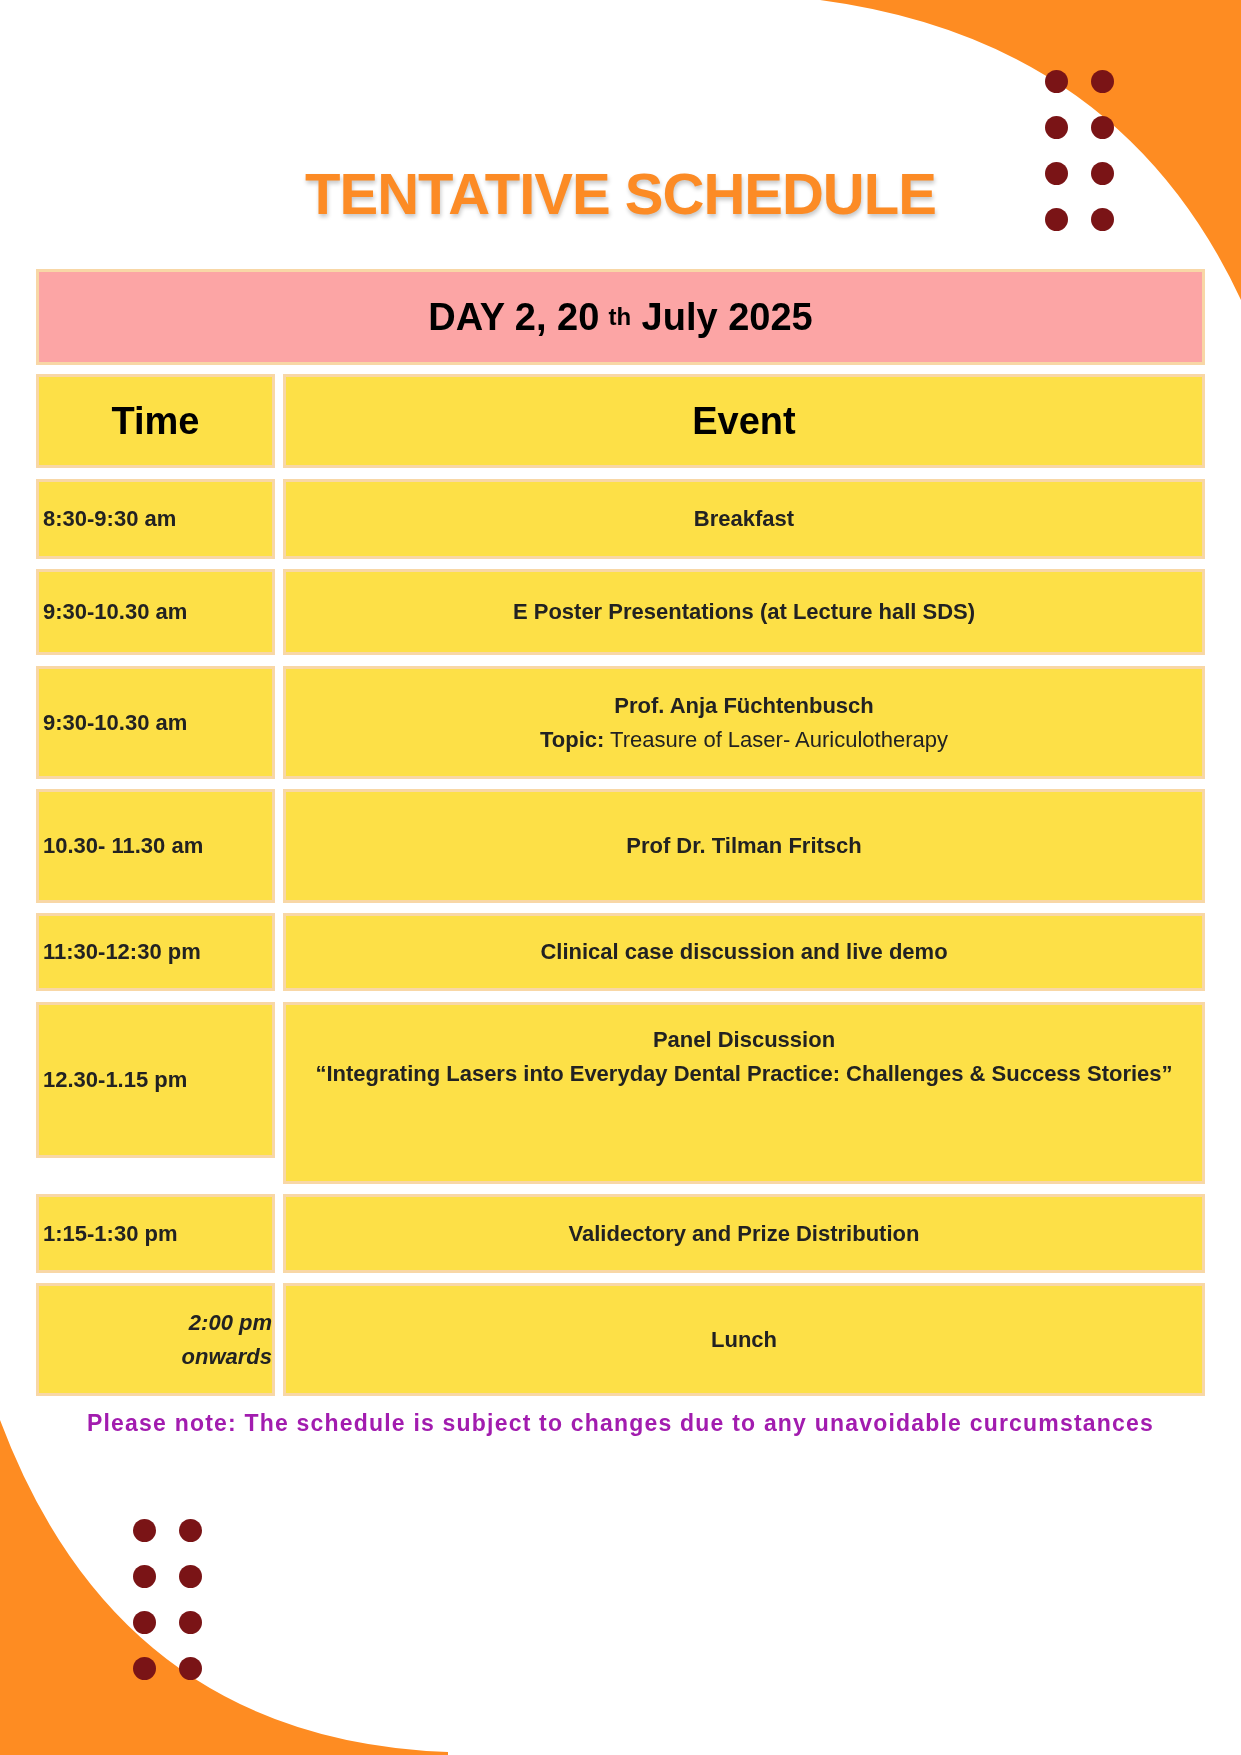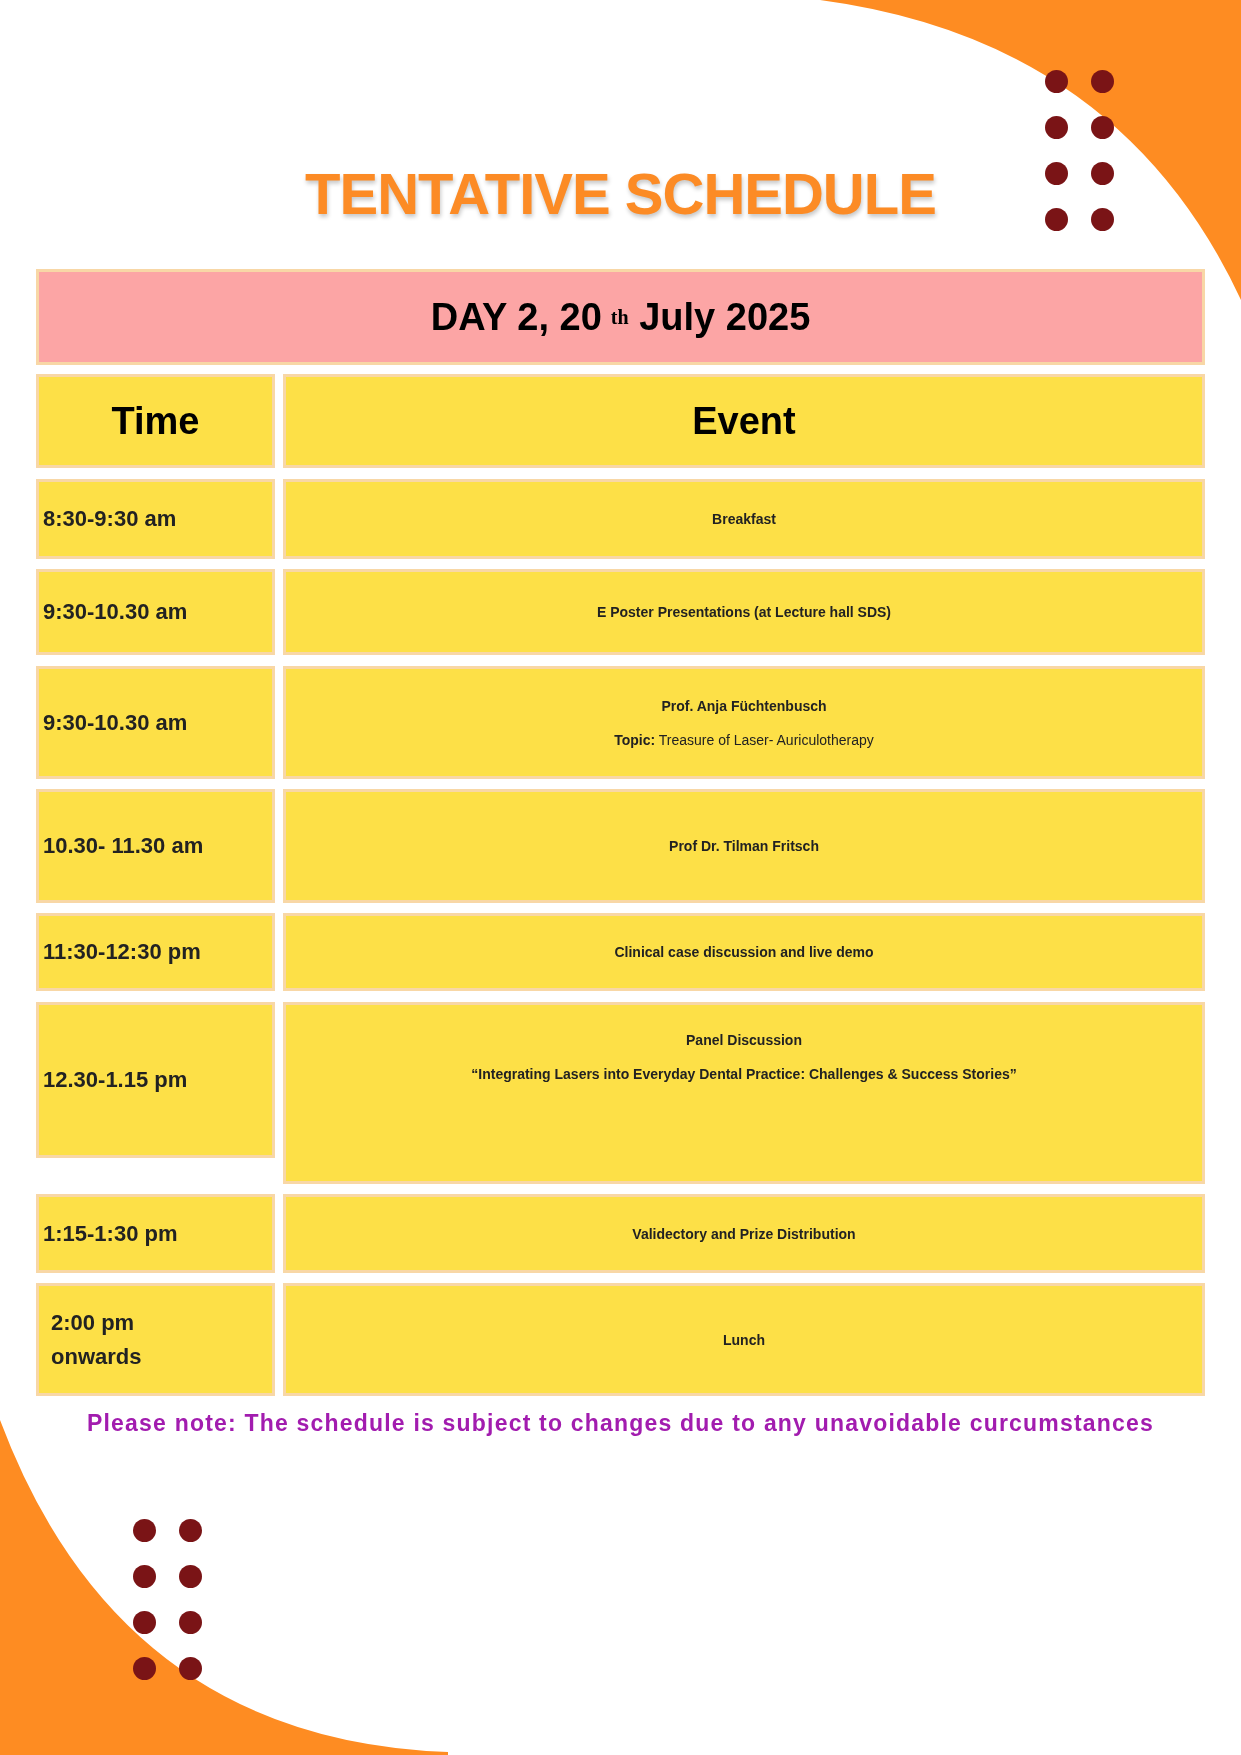--- a/index.html
+++ b/index.html
@@ -22,26 +22,26 @@
     }
     .box {
       position: absolute; box-sizing: border-box;
       border: 3px solid #f8d7a6; background: #fde047;
       display: flex; flex-direction: column; justify-content: center;
     }
     .dayband {
       left: 36px; width: 1169px; top: 269px; height: 96px;
       align-items: center; font-size: 38px; font-weight: bold; color: #000;
     }
-    .dayband sup { font-size: 20px; vertical-align: 16px; margin-left: 9px; font-family: Liberation Serif, serif; }
+    .dayband sup { font-size: 24px; vertical-align: 16px; margin-left: 9px; }
     .hdr { font-size: 38px; font-weight: bold; color: #000; align-items: center; }
     .tcell { left: 36px; width: 239px; padding-left: 4px; font-weight: bold; font-size: 22px; }
-    .tcell.center { padding-left: 12px; align-items: flex-start; text-align: center; line-height: 34px; }
+    .tcell.center { padding-left: 12px; align-items: flex-end; text-align: center; line-height: 34px; font-style: italic; }
     .ecell { left: 283px; width: 922px; align-items: center; text-align: center;
-             font-size: 14px; line-height: 34px; padding: 0 18px; }
+             font-size: 22px; line-height: 34px; padding: 0 18px; }
     .ecell .b { font-weight: bold; }
     .topic-label { font-weight: bold; }
     .topic-val { font-weight: normal; }
     .note {
       position: absolute; left: 0; width: 1241px; top: 1410px;
       text-align: center; font-weight: bold; font-size: 23px; color: #a21caf;
       letter-spacing: 1.2px;
     }
   </style>
 </head>

